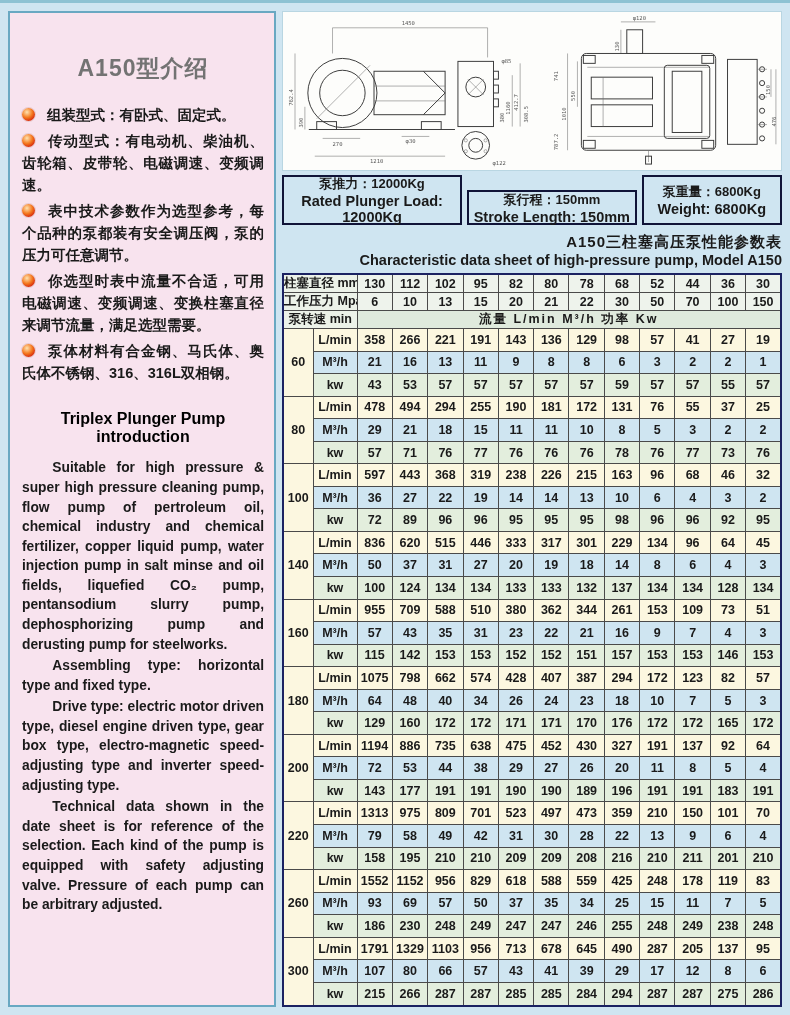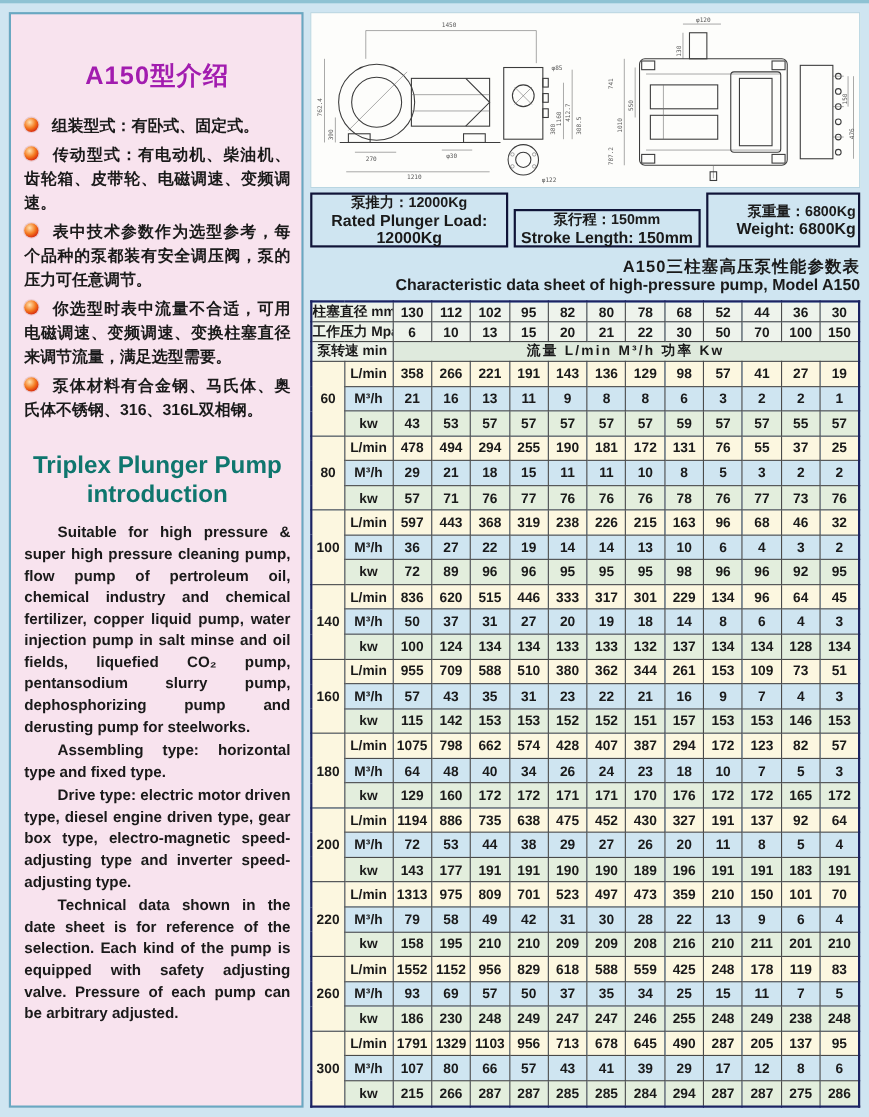--- a/index.html
+++ b/index.html
@@ -1,33 +1,33 @@
 <!DOCTYPE html>
 <html><head>
 <meta charset="utf-8">
 <style>
   html,body{margin:0;padding:0;}
   body{width:790px;height:1015px;background:#cfe5f1;font-family:"Liberation Sans","DejaVu Sans",sans-serif;color:#1a1a1a;}
   .page{box-sizing:border-box;width:790px;height:1015px;padding:8px;border-top:3px solid #8ec2d3;display:flex;gap:6px;}
   
   .sidebar{box-sizing:border-box;width:268px;flex:0 0 268px;background:#f8e3ee;border:2px solid #69a8c2;padding:12px 10px 10px 12px;overflow:hidden;}
-  .sb-title{color:#a21caf;font-size:23px;font-weight:bold;text-align:center;margin:28px 0 20px 0;letter-spacing:1px;}
+  .sb-title{color:#737373;font-size:23px;font-weight:bold;text-align:center;margin:28px 0 20px 0;letter-spacing:1px;}
   .bullet-p{font-size:14.5px;line-height:1.52;text-align:justify;margin:4px 0;font-weight:600;}
   .bullet{display:inline-block;width:13px;height:13px;border-radius:50%;background:radial-gradient(circle at 38% 32%,#ffe3b0 0%,#f47a20 45%,#cf1508 85%);vertical-align:-1px;margin-right:12px;box-shadow:0 0 0 1px #e8c9cf;}
-  .intro-title{color:#0f766e;font-size:22px;font-weight:bold;text-align:center;margin:26px 0 12px 0;}
+  .intro-title{color:#000000;font-size:16px;font-weight:bold;text-align:center;margin:26px 0 12px 0;}
   .intro-p{font-size:13.8px;line-height:1.42;text-align:justify;margin:0 0 2px 0;text-indent:2.2em;font-weight:600;}
   
   .rightcol{flex:1;display:flex;flex-direction:column;min-width:0;}
   .drawing-box{box-sizing:border-box;height:160px;background:#fdfdfb;border:1px solid #b9d6e2;margin-bottom:4px;}
   .drawing-box svg{width:100%;height:100%;}
   .specs{display:flex;gap:5px;height:50px;margin-bottom:2px;}
   .spec-box{box-sizing:border-box;border:2px solid #101438;display:flex;flex-direction:column;justify-content:center;text-align:center;padding:2px 2px;}
   .spec-box .cn{font-size:13px;font-weight:bold;}
   .spec-box .en{font-size:14.5px;font-weight:bold;}
-  .spec-1{flex:1.3;} .spec-2{flex:1.22;margin-top:15px;} .spec-3{flex:1;text-align:right;}
+  .spec-1{flex:1.3;} .spec-2{flex:1.22;margin-top:15px;} .spec-3{flex:1;}
   .tbl-title{height:46px;display:flex;flex-direction:column;justify-content:center;text-align:right;}
   .tbl-title .cn{font-size:15px;font-weight:bold;letter-spacing:1px;}
   .tbl-title .en{font-size:14.5px;font-weight:600;}
   
   .tbl-wrap{flex:1;}
   table.perf{width:100%;height:100%;border-collapse:collapse;table-layout:fixed;border:2px solid #1b2262;}
   table.perf td{border:1px solid #4a4a4a;text-align:center;padding:0;font-size:12.5px;font-weight:bold;overflow:hidden;white-space:nowrap;}
   td.lab{background:#ecf2e9;font-size:11.5px;font-weight:bold;}
   td.hnum{background:#eef3ec;}
   td.flowhead{background:#dfeadd;font-size:12.5px;letter-spacing:2px;}

